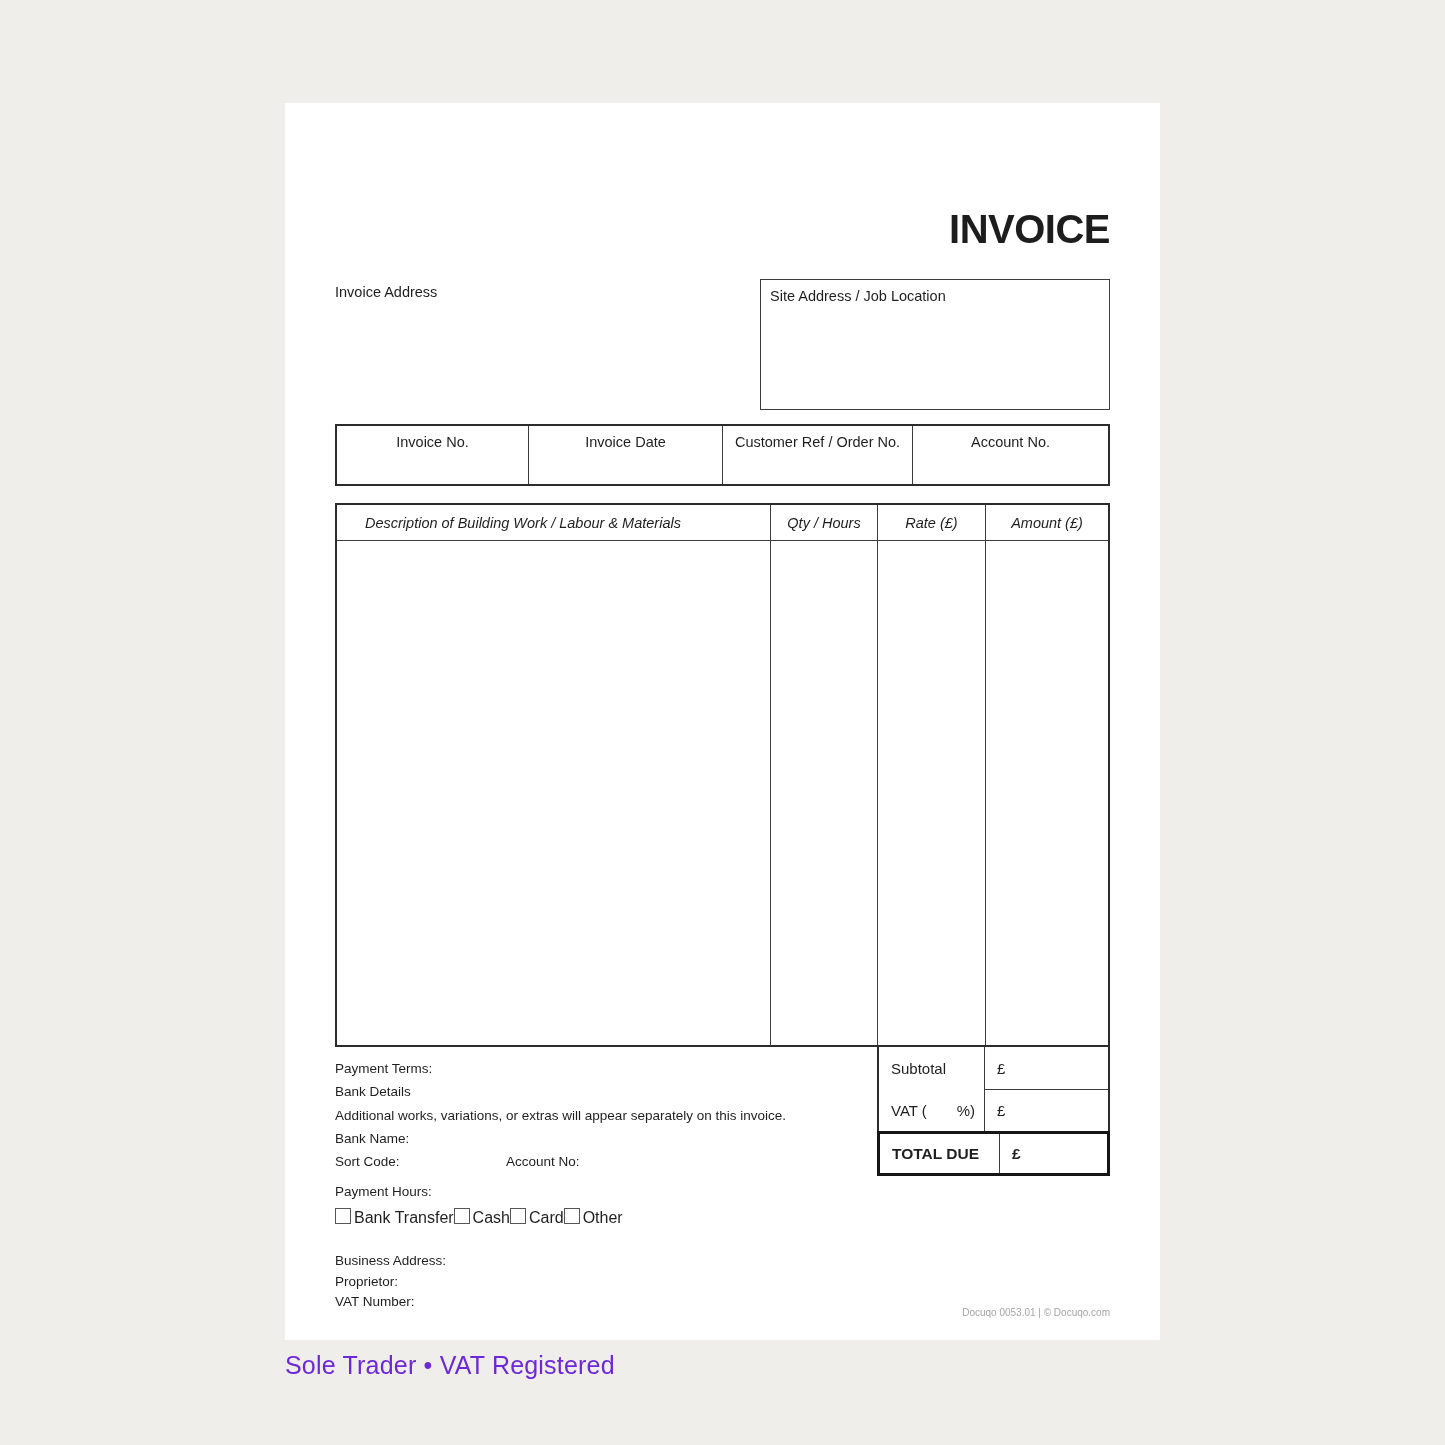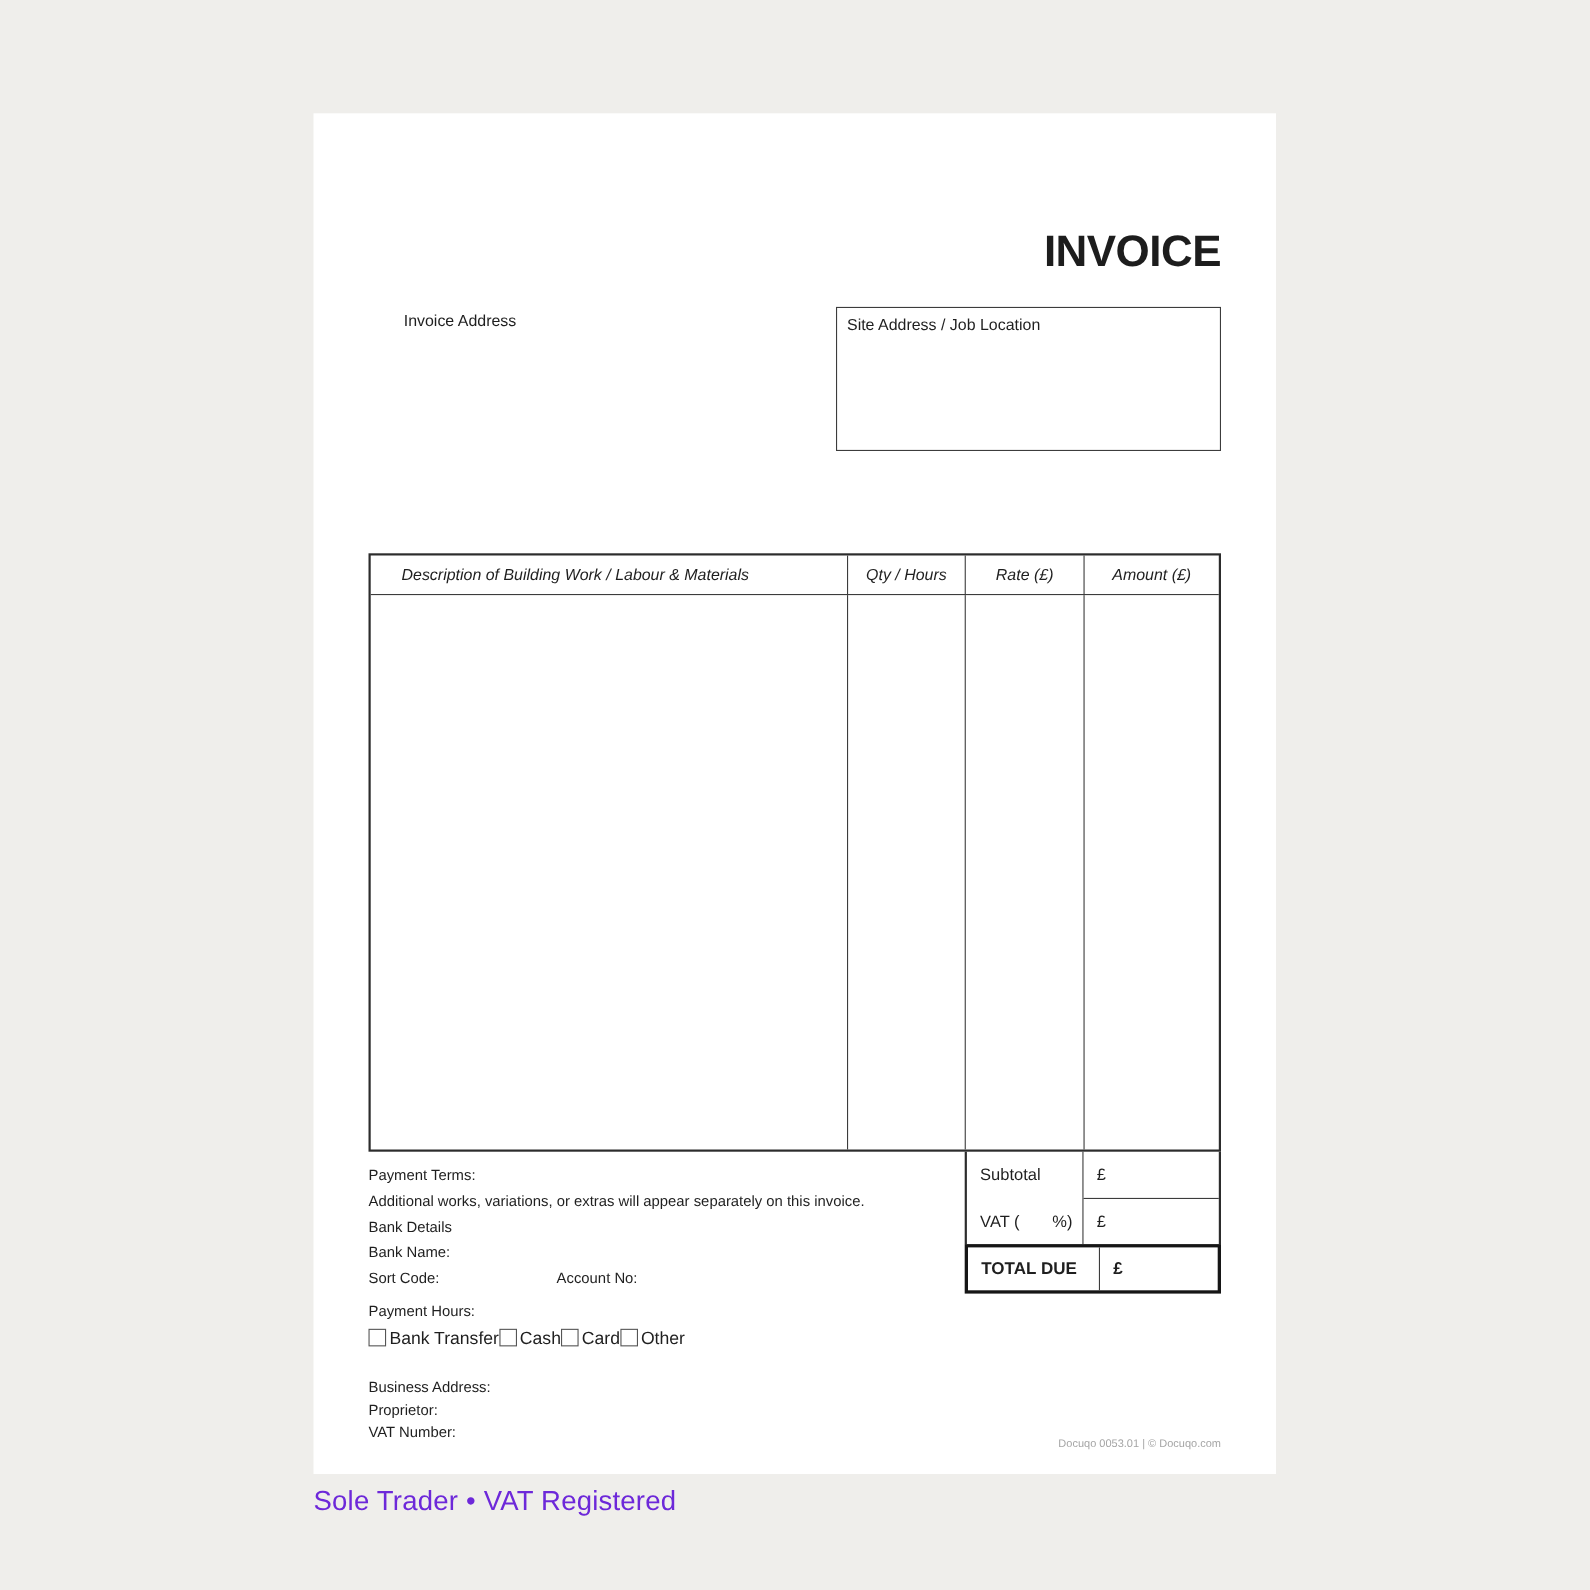--- a/index.html
+++ b/index.html
@@ -20,21 +20,21 @@
   .abs { position: absolute; }
 
   .title {
     top: 104px; right: 50px;
     font-size: 40px; font-weight: 800;
     letter-spacing: -0.5px;
     color: #1d1d1d;
   }
   .lbl { font-size: 14.5px; color: #1f1f1f; }
 
-  .invoice-address { left: 50px; top: 181px; margin-left: 32px; }
+  .invoice-address { left: 50px; top: 181px; }
 
   .site-box {
     left: 475px; top: 176px;
     width: 350px; height: 131px;
     border: 1.5px solid #3c3c3c;
     padding: 7px 9px;
   }
 
   
   .meta-table {
@@ -157,20 +157,34 @@
 <div class="page">
 
   <div class="abs title">INVOICE</div>
 
   <div class="abs lbl invoice-address">Invoice Address</div>
 
   <div class="abs site-box">
     <span class="lbl">Site Address / Job Location</span>
   </div>
 
+  <div class="abs meta-table">
+    <div class="meta-cell mc1">
+      <span>Invoice No.</span>
+    </div>
+    <div class="meta-cell mc2">
+      <span>Invoice Date</span>
+    </div>
+    <div class="meta-cell mc3">
+      <span>Customer Ref / Order No.</span>
+    </div>
+    <div class="meta-cell mc4">
+      <span>Account No.</span>
+    </div>
+  </div>
 
   <div class="abs items-table">
     <div class="items-header">
       <div class="ih desc c-desc">Description of Building Work / Labour &amp; Materials</div>
       <div class="ih c-qty">Qty / Hours</div>
       <div class="ih c-rate">Rate (£)</div>
       <div class="ih c-amt">Amount (£)</div>
     </div>
     <div class="items-body">
       <div class="c-desc"></div>
@@ -202,22 +216,22 @@
 
   <div class="abs totals-total">
     <div class="t-label">TOTAL DUE</div>
     <div class="t-value">
       <span>£</span>
     </div>
   </div>
 
   <div class="abs terms">
     <div class="line">Payment Terms:</div>
+    <div class="line">Bank Details</div>
     <div class="line">Additional works, variations, or extras will appear separately on this invoice.</div>
-    <div class="line">Bank Details</div>
     <div class="line">Bank Name:</div>
     <div class="line">
       <span>Sort Code:</span>
       <span class="acct-offset">Account No:</span>
     </div>
   </div>
 
   <div class="abs pay-method-lbl">Payment Hours:</div>
 
   <div class="abs method-row">

